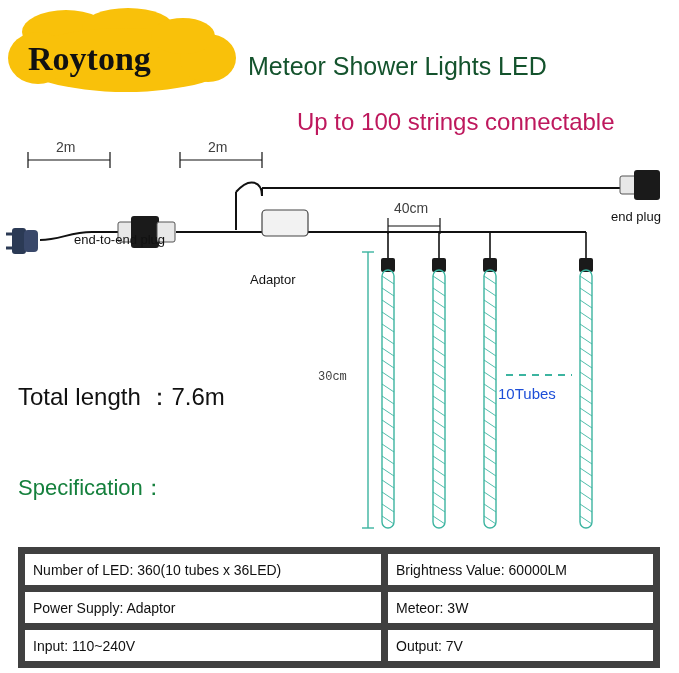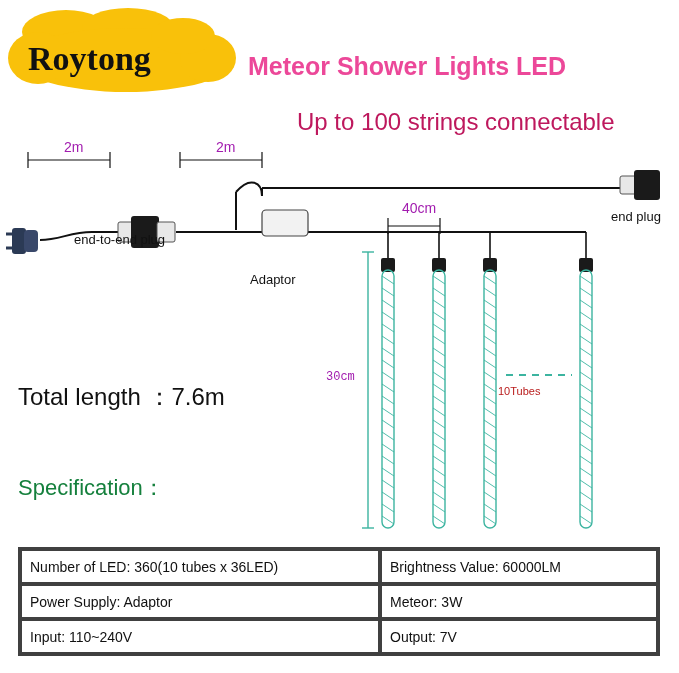--- a/index.html
+++ b/index.html
@@ -35,52 +35,51 @@
     font-weight: bold;
     font-family: "Liberation Serif", serif;
     color: #111;
     letter-spacing: 0px;
   }
   .headline {
     position: absolute;
     left: 248px;
     top: 52px;
     font-size: 25px;
-    font-weight: bold;
-    color: #ec4899;
+    font-weight: normal;
+    color: #14532d;
     white-space: nowrap;
   }
   .subhead {
     position: absolute;
     left: 297px;
     top: 108px;
     font-size: 24px;
     color: #be185d;
     white-space: nowrap;
   }
   
   .dim-label {
     position: absolute;
     font-size: 14px;
-    color: #a21caf;
-    white-space: nowrap;
-    margin-left: 8px;
+    color: #404040;
+    white-space: nowrap;
   }
   .part-label {
     position: absolute;
     font-size: 13px;
     color: #111;
     white-space: nowrap;
   }
   .tube-count {
     position: absolute;
     left: 498px;
     top: 385px;
-    font-size: 11px;
-    color: #b91c1c;
+    font-size: 15px;
+    color: #1d4ed8;
     white-space: nowrap;
   }
   .total-length {
     position: absolute;
     left: 18px;
     top: 381px;
     font-size: 24px;
     color: #111;
     white-space: nowrap;
   }
@@ -103,21 +102,21 @@
   
   .spec-table {
     position: absolute;
     left: 18px;
     top: 547px;
     width: 642px;
     border-collapse: collapse;
     table-layout: fixed;
   }
   .spec-table td {
-    border: 4px solid #404040;
+    border: 7px solid #404040;
     height: 31px;
     padding: 0 8px;
     font-size: 14px;
     color: #111;
     vertical-align: middle;
     white-space: nowrap;
     overflow: hidden;
   }
   .spec-table td.left-cell { width: 340px; }
 </style>

